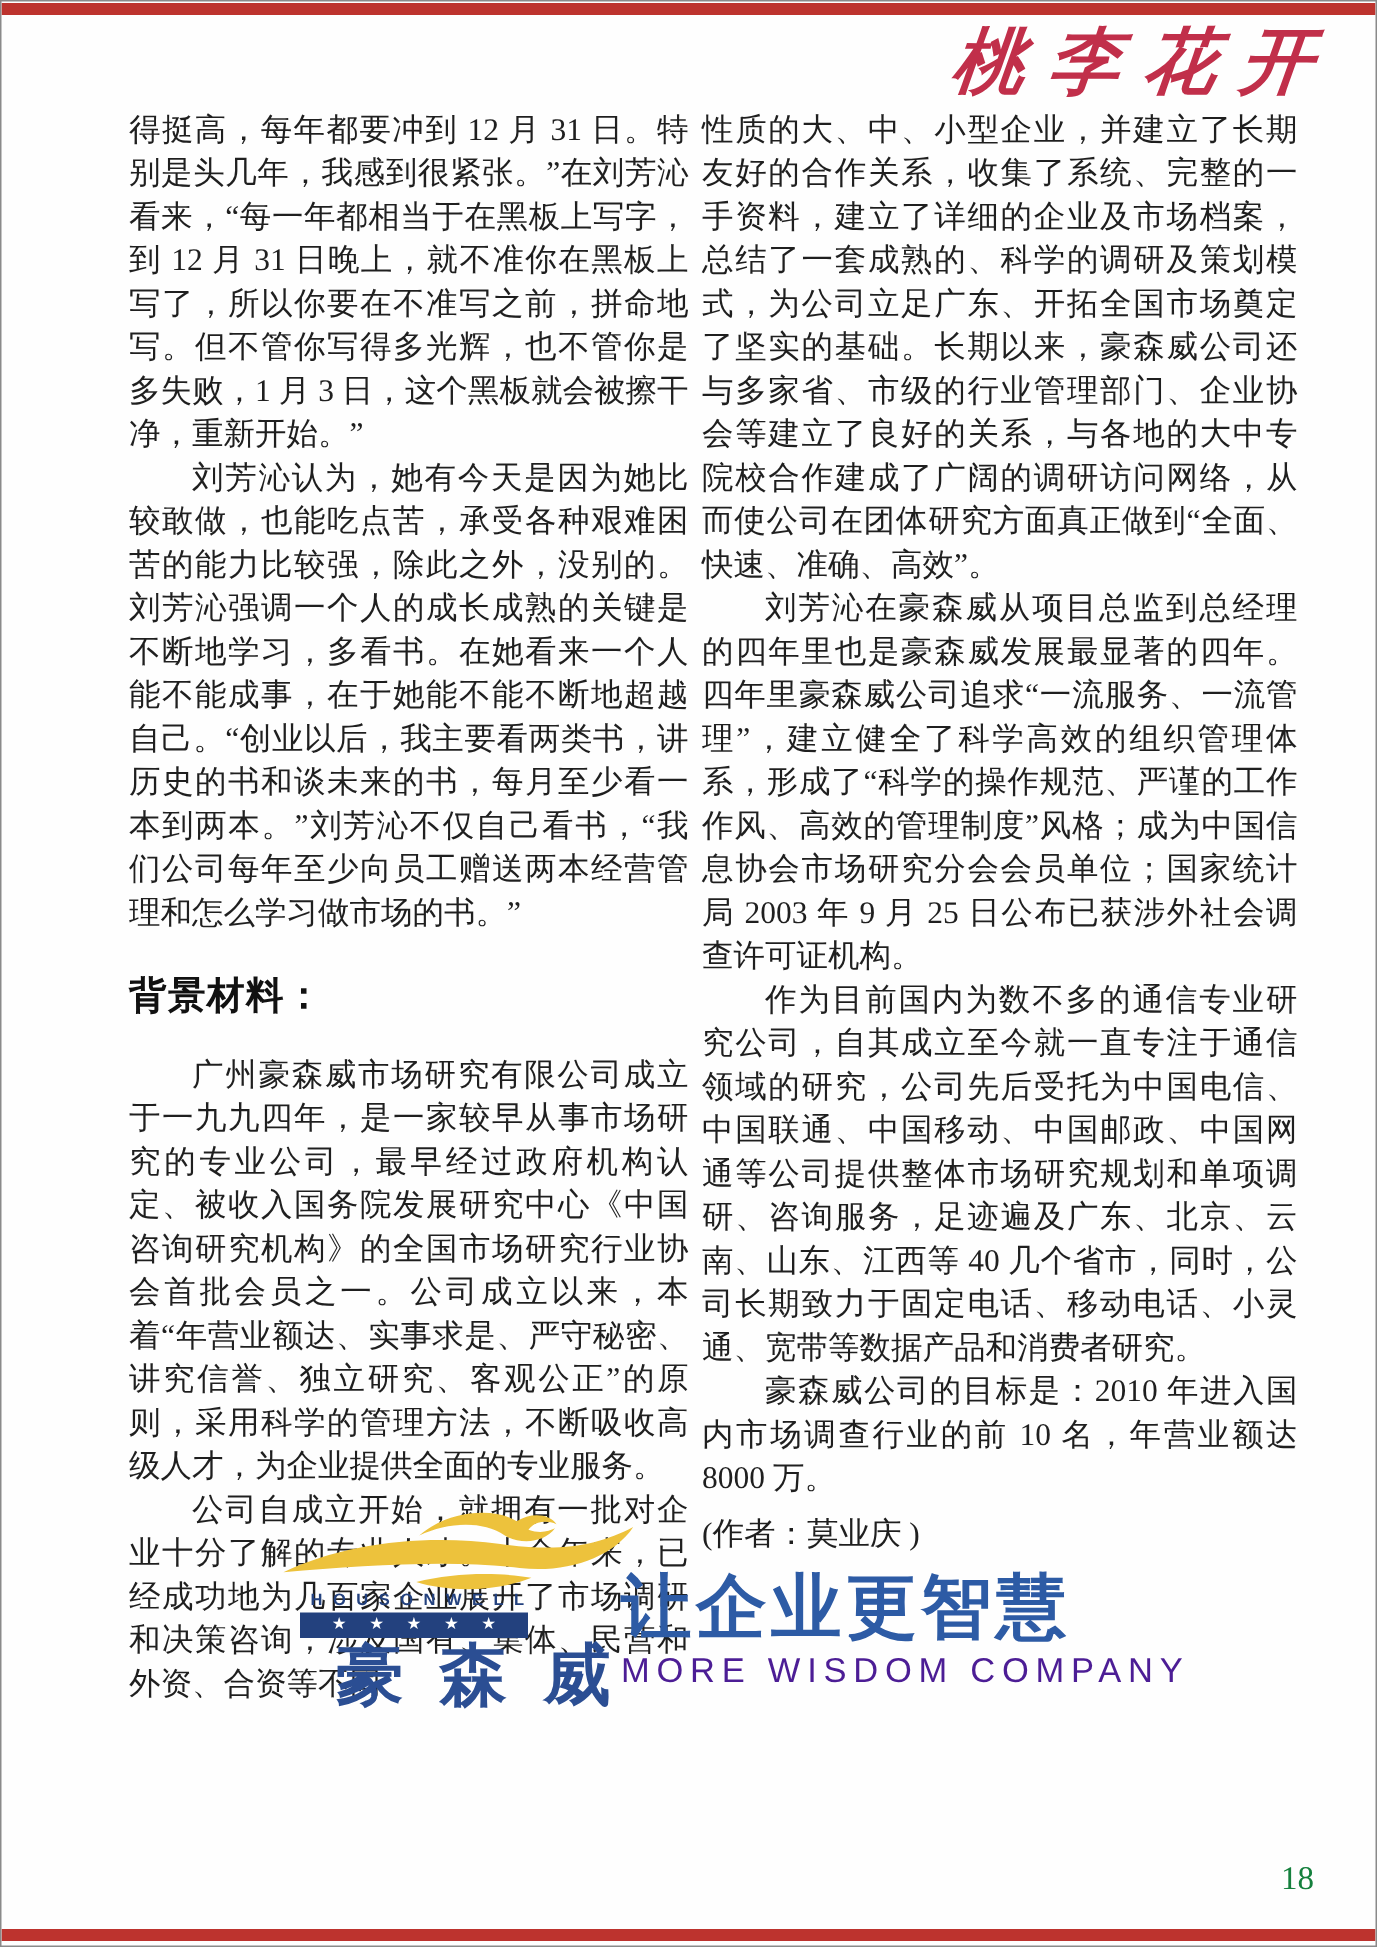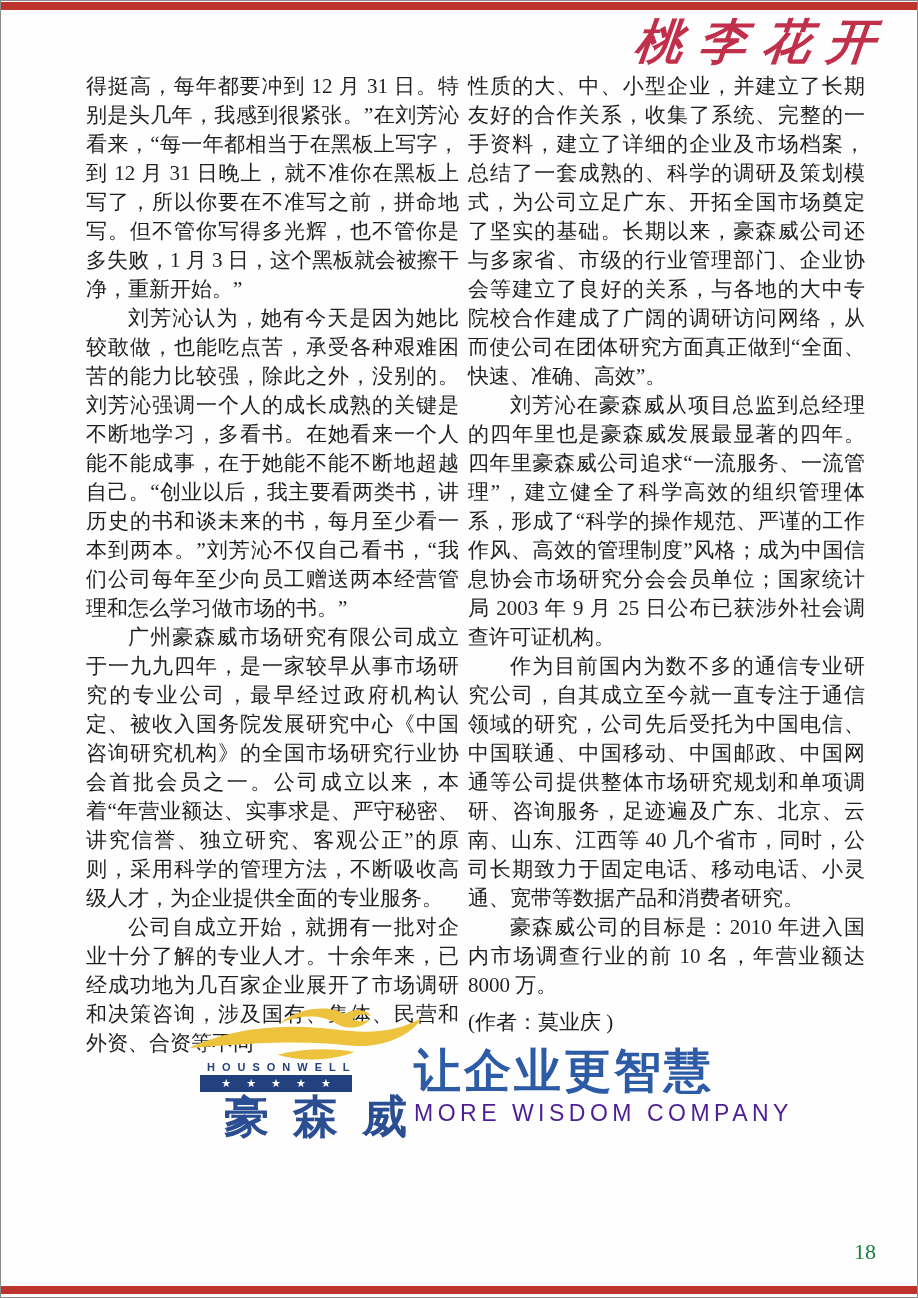--- a/index.html
+++ b/index.html
@@ -69,20 +69,21 @@
 
 <div class="page">
 
   <div class="bar bar-top"></div>
 
   <div class="calligraphy">桃李花开</div>
 
   <div class="col col-left">
     <p>得挺高，每年都要冲到 12 月 31 日。特别是头几年，我感到很紧张。”在刘芳沁看来，“每一年都相当于在黑板上写字，到 12 月 31 日晚上，就不准你在黑板上写了，所以你要在不准写之前，拼命地写。但不管你写得多光辉，也不管你是多失败，1 月 3 日，这个黑板就会被擦干净，重新开始。”</p>
     <p class="indent">刘芳沁认为，她有今天是因为她比较敢做，也能吃点苦，承受各种艰难困苦的能力比较强，除此之外，没别的。刘芳沁强调一个人的成长成熟的关键是不断地学习，多看书。在她看来一个人能不能成事，在于她能不能不断地超越自己。“创业以后，我主要看两类书，讲历史的书和谈未来的书，每月至少看一本到两本。”刘芳沁不仅自己看书，“我们公司每年至少向员工赠送两本经营管理和怎么学习做市场的书。”</p>
+    <h2 class="section-heading">背景材料：</h2>
     <p class="indent">广州豪森威市场研究有限公司成立于一九九四年，是一家较早从事市场研究的专业公司，最早经过政府机构认定、被收入国务院发展研究中心《中国咨询研究机构》的全国市场研究行业协会首批会员之一。公司成立以来，本着“年营业额达、实事求是、严守秘密、讲究信誉、独立研究、客观公正”的原则，采用科学的管理方法，不断吸收高级人才，为企业提供全面的专业服务。</p>
     <p class="indent">公司自成立开始，就拥有一批对企业十分了解的专业人才。十余年来，已经成功地为几百家企业展开了市场调研和决策咨询，涉及国有、集体、民营和外资、合资等不同</p>
   </div>
 
   <div class="col col-right">
     <p>性质的大、中、小型企业，并建立了长期友好的合作关系，收集了系统、完整的一手资料，建立了详细的企业及市场档案，总结了一套成熟的、科学的调研及策划模式，为公司立足广东、开拓全国市场奠定了坚实的基础。长期以来，豪森威公司还与多家省、市级的行业管理部门、企业协会等建立了良好的关系，与各地的大中专院校合作建成了广阔的调研访问网络，从而使公司在团体研究方面真正做到“全面、快速、准确、高效”。</p>
     <p class="indent">刘芳沁在豪森威从项目总监到总经理的四年里也是豪森威发展最显著的四年。四年里豪森威公司追求“一流服务、一流管理”，建立健全了科学高效的组织管理体系，形成了“科学的操作规范、严谨的工作作风、高效的管理制度”风格；成为中国信息协会市场研究分会会员单位；国家统计局 2003 年 9 月 25 日公布已获涉外社会调查许可证机构。</p>
     <p class="indent">作为目前国内为数不多的通信专业研究公司，自其成立至今就一直专注于通信领域的研究，公司先后受托为中国电信、中国联通、中国移动、中国邮政、中国网通等公司提供整体市场研究规划和单项调研、咨询服务，足迹遍及广东、北京、云南、山东、江西等 40 几个省市，同时，公司长期致力于固定电话、移动电话、小灵通、宽带等数据产品和消费者研究。</p>
     <p class="indent">豪森威公司的目标是：2010 年进入国内市场调查行业的前 10 名，年营业额达 8000 万。</p>
     <p class="author-line">(作者：莫业庆 )</p>

